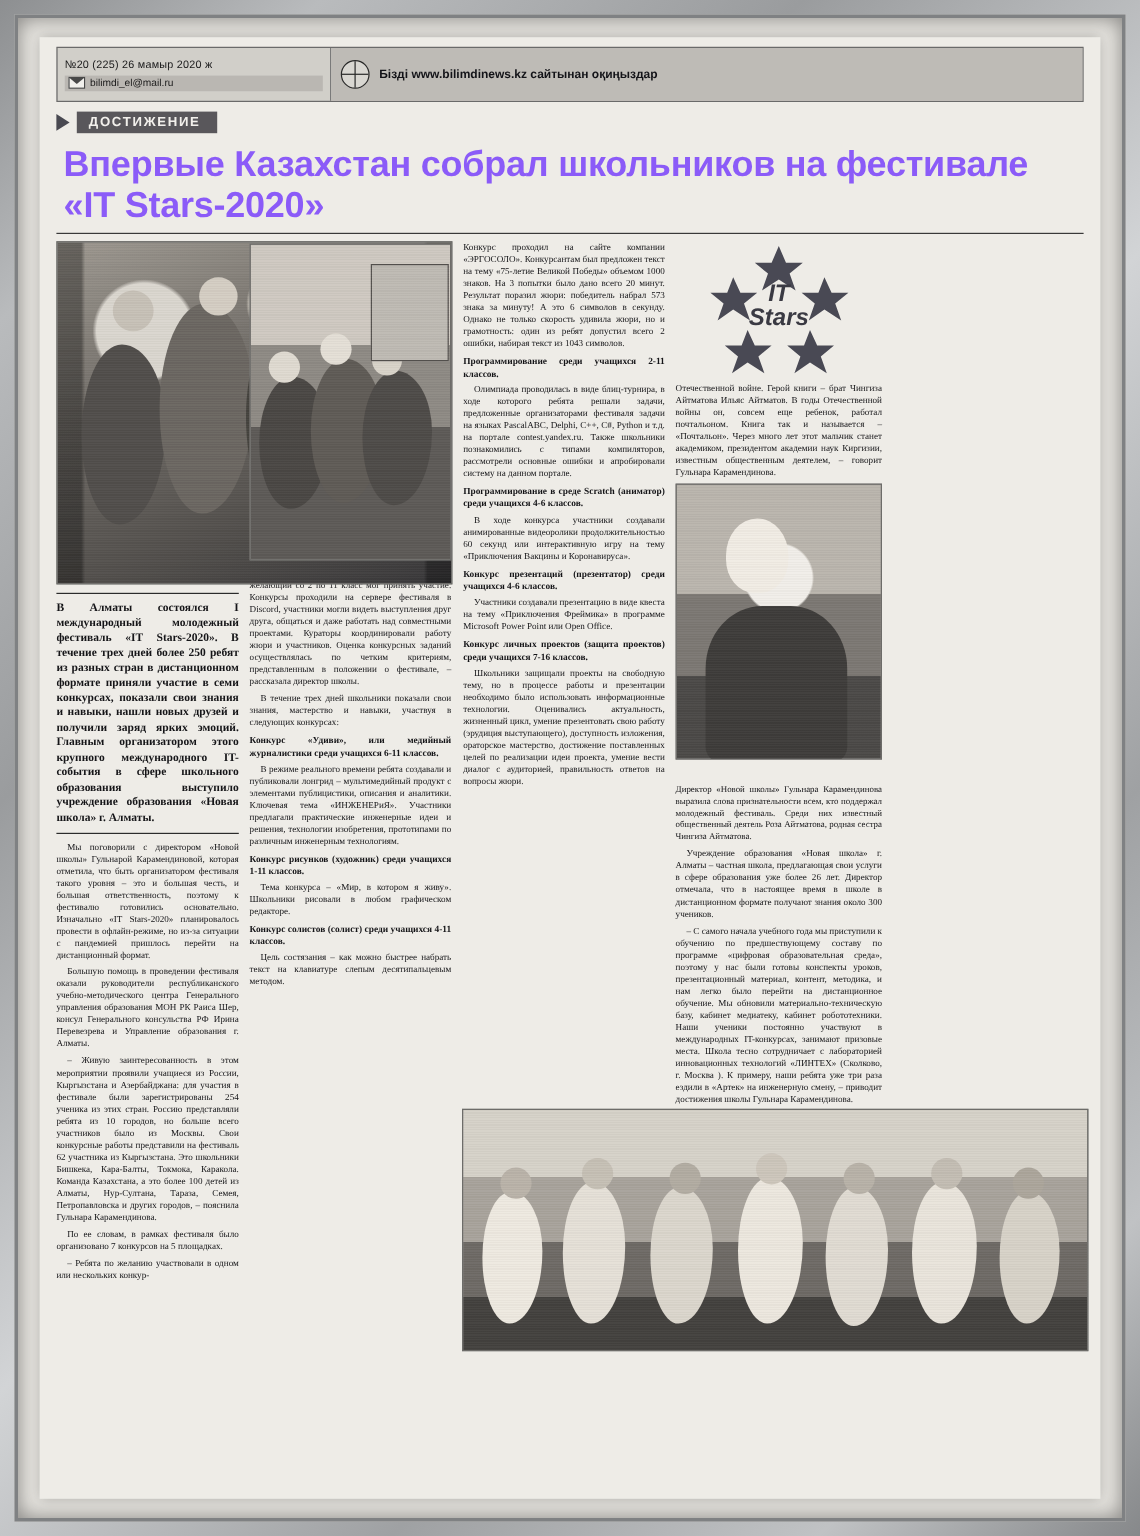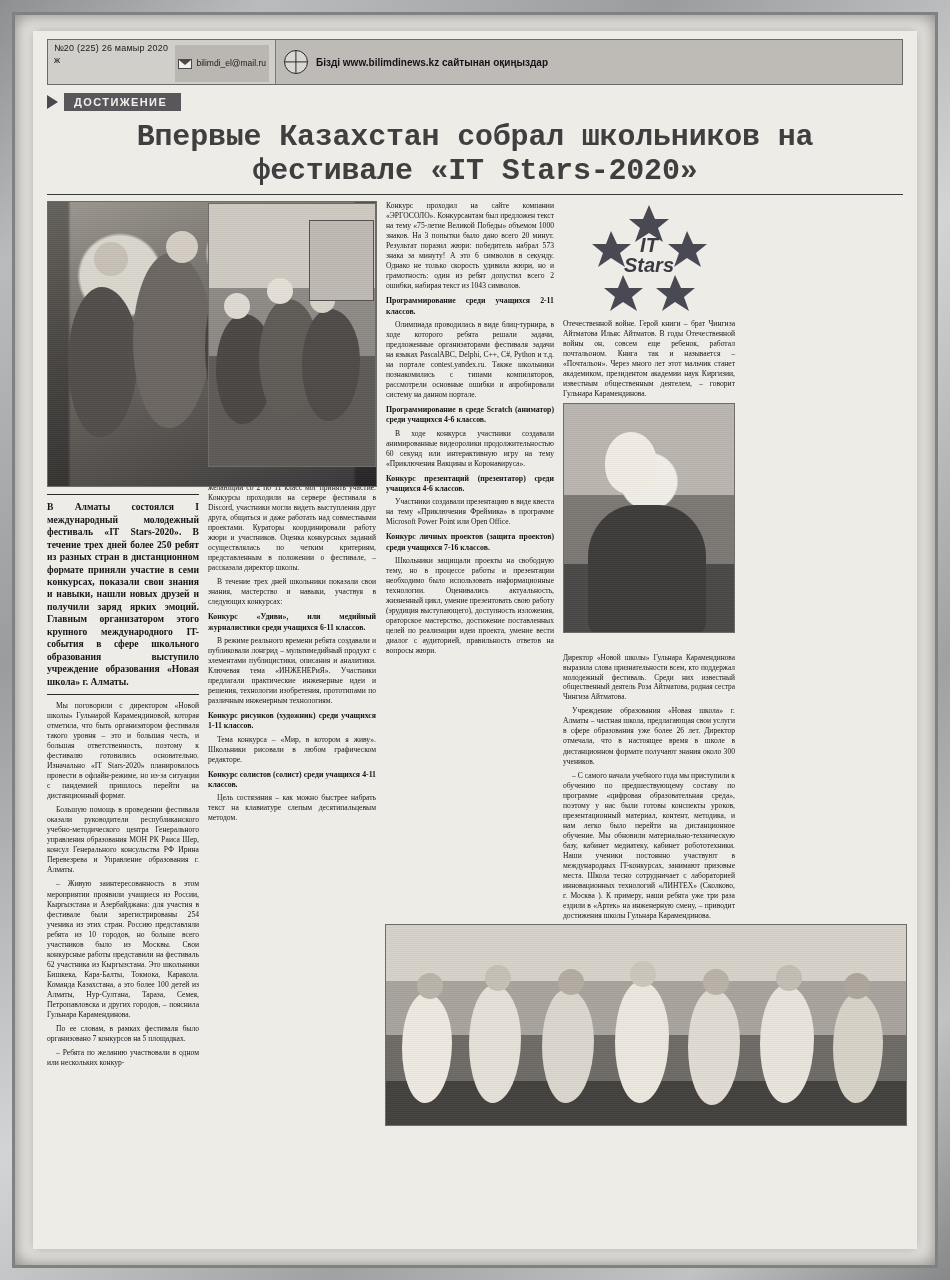--- a/index.html
+++ b/index.html
@@ -36,28 +36,28 @@
   }
   
   .masthead{
     display:flex;align-items:stretch;
     height:44px;
     border:1px solid #6a6a6a;
     background:#cfcdc8;
   }
   .mh-left{
     width:215px;
-    display:flex;flex-direction:row;justify-content:center;
+    display:flex;flex-direction:column;justify-content:center;
     padding:2px 6px;
     font-family:"Liberation Sans", sans-serif;
     font-size:8.5px;color:#1c1c1c;line-height:1.35;
     border-right:1px solid #7a7a7a;
   }
   .mh-issue{font-size:9px;letter-spacing:.2px;}
-  .mh-mail{display:flex;align-items:center;gap:4px;margin-top:3px;background:#b9b6b1;padding:1px 3px;}
+  .mh-mail{display:flex;gap:4px;margin-top:3px;background:#b9b6b1;padding:1px 3px;}
   .mh-mail .env{
     width:12px;height:8px;background:#efeeea;border:1px solid #4a4a4a;position:relative;flex:none;
   }
   .mh-mail .env:after{
     content:"";position:absolute;left:0;top:0;width:0;height:0;
     border-left:6px solid transparent;border-right:6px solid transparent;border-top:5px solid #4a4a4a;
   }
   .mh-center{
     flex:1;display:flex;align-items:center;gap:8px;padding:0 8px;
     background:#bdbab5;
@@ -93,23 +93,23 @@
   .rubric .tri{
     width:0;height:0;border-top:7px solid transparent;border-bottom:7px solid transparent;border-left:11px solid #4a4a52;
   }
   .rubric .tag{
     background:#5a585c;color:#f0eeea;
     font-family:Liberation Sans, sans-serif;font-size:11px;font-weight:bold;
     letter-spacing:1.4px;padding:3px 14px 3px 10px;
   }
   
   h1.headline{
-    font-family:Liberation Mono, monospace;
+    font-family:Liberation Sans, sans-serif;
     font-size:30px;line-height:1.12;
-    text-align:center;font-weight:bold;color:#404040;
+    text-align:left;font-weight:bold;color:#8b5cf6;
     margin:10px 6px 4px 6px;letter-spacing:-.2px;
   }
   hr.rule{border:none;border-top:1.5px solid #3a3a3a;margin:6px 0 6px 0;}
   
   .cols{display:flex;gap:9px;}
   .col{font-size:7.6px;line-height:1.32;text-align:justify;color:#17171a;}
   .c1{width:152px;}
   .c2{width:168px;}
   .c3{width:168px;}
   .c5{width:172px;}

